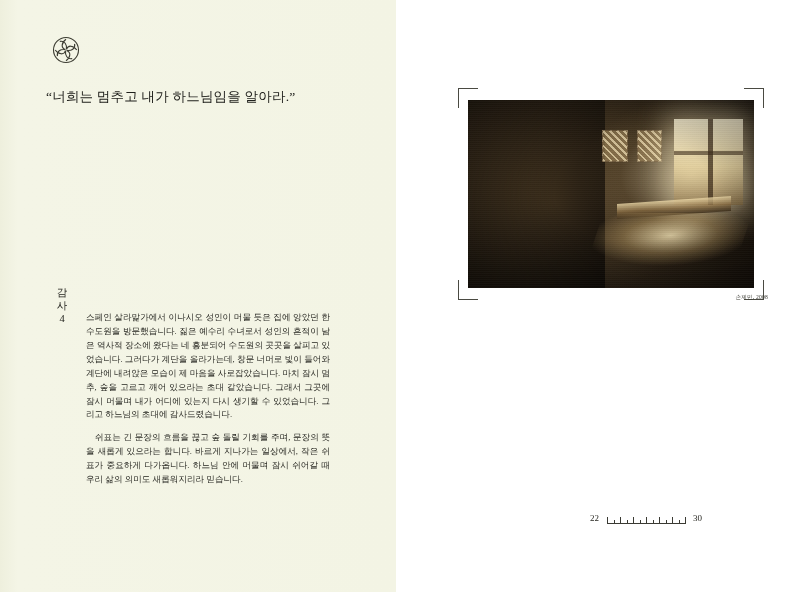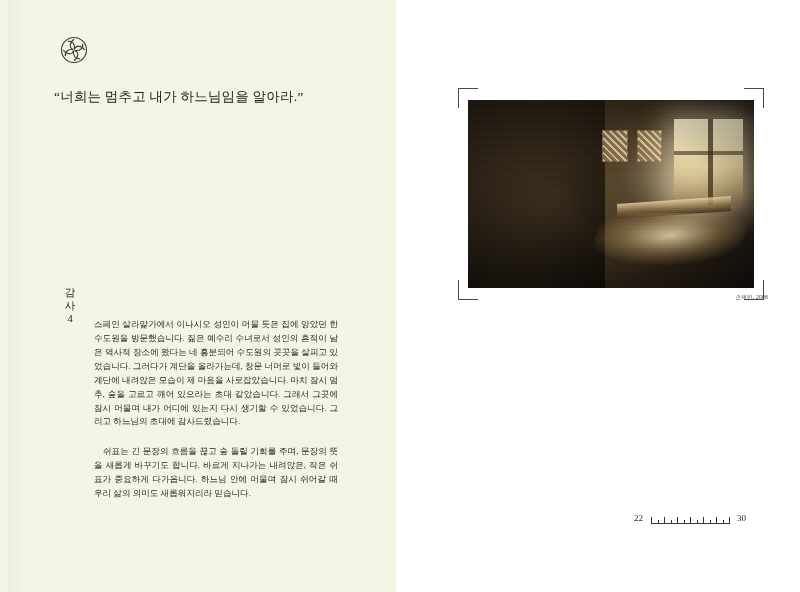--- a/index.html
+++ b/index.html
@@ -17,21 +17,21 @@
   }
   
   #left-page {
     position: absolute;
     left: 0; top: 0;
     width: 396px; height: 592px;
     background: #f3f4e4;
   }
   #left-page-inner {
     position: absolute;
-    left: 8px; top: 0;
+    left: 0; top: 0;
     width: 396px; height: 592px;
     background: linear-gradient(to right, #eeefdd 0px, #f4f5e6 18px, #f3f4e4 100%);
   }
   
   #ornament {
     position: absolute;
     left: 52px; top: 36px;
     width: 28px; height: 28px;
   }
   #ornament svg { display: block; }
@@ -70,21 +70,21 @@
   
   #body-text {
     position: absolute;
     left: 86px; top: 302px;
     width: 244px;
     font-size: 8.6px;
     line-height: 1.62;
     color: #1e1e19;
     text-align: justify;
   }
-  #body-text p { margin: 16px 0 0 0; text-indent: 0; }
+  #body-text p { margin: 9px 0 0 0; text-indent: 0; }
   #body-text p.indented { text-indent: 9px; }
   
   #right-page {
     position: absolute;
     left: 396px; top: 0;
     width: 404px; height: 592px;
     background: #ffffff;
   }
   
   #photo-frame {
@@ -195,21 +195,21 @@
     letter-spacing: 0.2px;
   }
   
   #footer {
     position: absolute;
     left: 150px; top: 508px;
     width: 200px;
     height: 20px;
     display: flex;
     align-items: center;
-    justify-content: flex-end;
+    justify-content: center;
     gap: 8px;
   }
   .pagenum {
     font-size: 9px;
     color: #262620;
     font-family: "Liberation Serif", serif;
   }
   #ruler {
     width: 78px; height: 11px;
     position: relative;
@@ -248,21 +248,21 @@
       </div>
 
       <div id="chapter-label">
         <div>감</div>
         <div>사</div>
         <div>4</div>
       </div>
 
       <div id="body-text">
         <p>스페인 살라맕가에서 이나시오 성인이 머물 듯은 집에 앙았던 한 수도원을 방문했습니다. 짊은 예수리 수녀로서 성인의 흔적이 남은 역사적 장소에 왔다는 네 흥분되어 수도원의 곳곳을 살피고 있었습니다. 그러다가 계단을 올라가는데, 창문 너머로 빛이 들어와 계단에 내려앉은 모습이 제 마음을 사로잡았습니다. 마치 잠시 멈추, 숲을 고르고 깨어 있으라는 초대 같았습니다. 그래서 그곳에 잠시 머물며 내가 어디에 있는지 다시 생기할 수 있었습니다. 그리고 하느님의 초대에 감사드렸습니다.</p>
-        <p class="indented">쉬표는 긴 문장의 흐름을 끊고 숲 돌릴 기회를 주며, 문장의 뜻을 새롭게 바꾸기도 합니다. 바르게 지나가는 내려앉은, 작은 쉬표가 중요하게 다가옵니다. 하느님 안에 머물며 잠시 쉬어갈 때 우리 삶의 의미도 새롭워지리라 믿습니다.</p>
+        <p class="indented">쉬표는 긴 문장의 흐름을 끊고 숲 돌릴 기회를 주며, 문장의 뜻을 새롭게 있으라는 합니다. 바르게 지나가는 일상에서, 작은 쉬표가 중요하게 다가옵니다. 하느님 안에 머물며 잠시 쉬어갈 때 우리 삶의 의미도 새롭워지리라 믿습니다.</p>
       </div>
 
     </div>
   </div>
 
   <div id="right-page">
 
     <div id="photo-frame">
       <span class="corner tl"></span>
       <span class="corner tr"></span>

